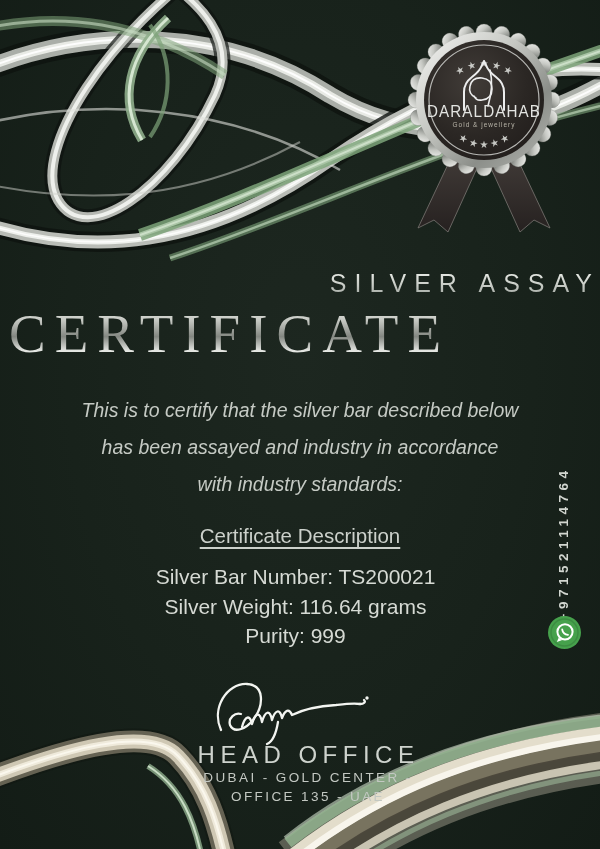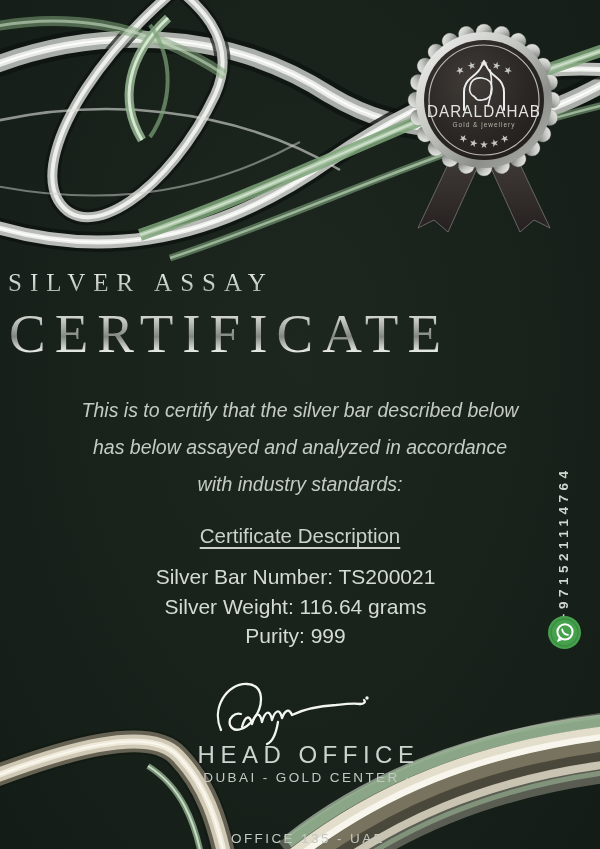--- a/index.html
+++ b/index.html
@@ -5,21 +5,21 @@
   html,body { margin:0; padding:0; background:#0d120e; }
   .page {
     position:relative; width:600px; height:849px; overflow:hidden;
     background: radial-gradient(ellipse at 50% 42%, #1d2720 0%, #18221b 55%, #131c16 100%);
     font-family:"Liberation Sans", sans-serif;
   }
   .swirls { position:absolute; left:0; top:0; z-index:0; }
   .badge-svg { position:absolute; left:402px; top:20px; z-index:2; }
   .subtitle {
     position:absolute; top:269px; left:0; width:600px; z-index:3;
-    text-align:left; font-family:Liberation Serif, serif;
+    text-align:right; font-family:Liberation Sans, sans-serif;
     font-size:25px; letter-spacing:8px; padding-left:8px; box-sizing:border-box;
     background:linear-gradient(180deg,#f0f2ee 0%, #c8ccc6 55%, #9aa09a 100%);
     -webkit-background-clip:text; background-clip:text; color:transparent;
   }
   .title {
     position:absolute; top:302px; left:0; width:600px; z-index:3;
     text-align:left; font-family:"Liberation Serif", serif;
     font-size:55px; letter-spacing:9px; padding-left:9px; box-sizing:border-box;
     background:linear-gradient(180deg,#f4f5f2 0%, #c3c6c0 30%, #838781 55%, #e6e8e4 78%, #8f938d 100%);
     -webkit-background-clip:text; background-clip:text; color:transparent;
@@ -43,21 +43,21 @@
     position:absolute; top:741px; left:0; width:600px; z-index:3;
     text-align:center; font-size:24px; letter-spacing:5.5px; padding-left:17px;
     box-sizing:border-box; color:#ced3cd;
   }
   .footer-addr1, .footer-addr2 {
     position:absolute; left:0; width:600px; z-index:3; text-align:center;
     font-size:13.5px; letter-spacing:2.4px; padding-left:16px; box-sizing:border-box;
     color:#c3c8c2;
   }
   .footer-addr1 { top:770px; }
-  .footer-addr2 { top:789px;margin-top:42px; }
+  .footer-addr2 { top:789px; }
   .phone-wrap { position:absolute; left:546px; top:464px; width:34px; height:160px; z-index:3; }
   .phone-text {
     position:absolute; left:50%; top:50%;
     transform:translate(-50%,-50%) rotate(-90deg);
     white-space:nowrap; font-size:13.5px; font-weight:600; letter-spacing:4.5px;
     color:#d2d6d0;
   }
   .wa-icon { position:absolute; left:548px; top:616px; width:33px; height:33px; z-index:3; }
 </style>
 </head>
@@ -217,21 +217,21 @@
     <text font-size="10" fill="#c8c9c5" text-anchor="middle">
       <textPath href="#bArc" startOffset="50%">★ ★ ★ ★ ★</textPath>
     </text>
   </svg>
 
   <div class="subtitle">SILVER ASSAY</div>
   <div class="title">CERTIFICATE</div>
 
   <div class="intro">
     <div>This is to certify that the silver bar described below</div>
-    <div>has below assayed and analyzed in accordance</div>
+    <div>has been assayed and industry in accordance</div>
     <div>with industry standards:</div>
   </div>
 
   <div class="desc-heading">Certificate Description</div>
   <div class="details">
     <div>Silver Bar Number: TS200021</div>
     <div>Silver Weight: 116.64 grams</div>
     <div>Purity: 999</div>
   </div>
 

